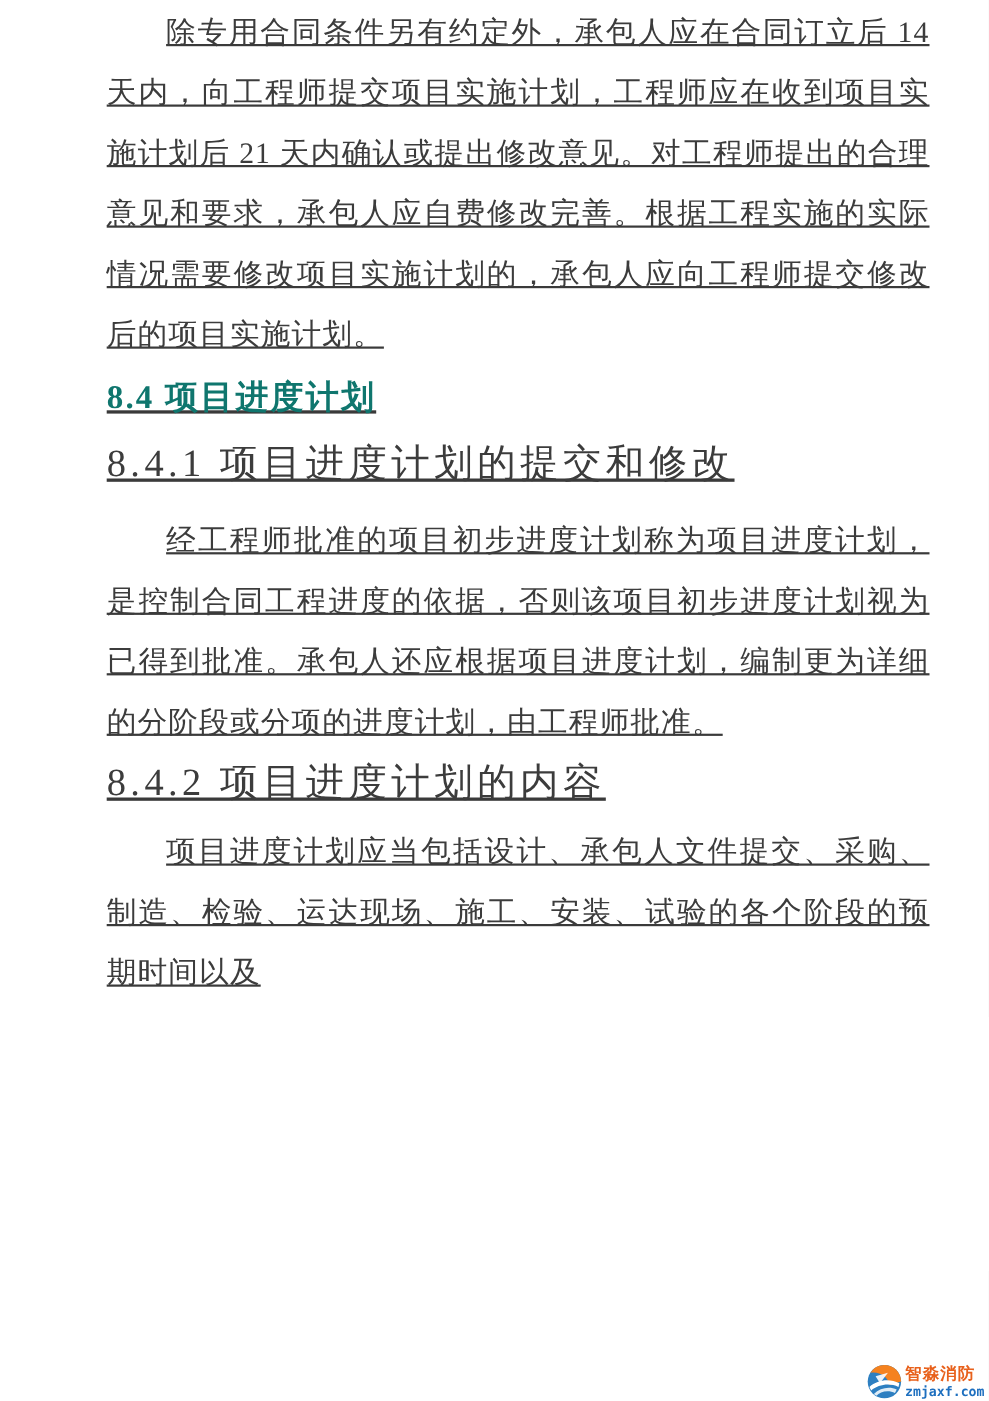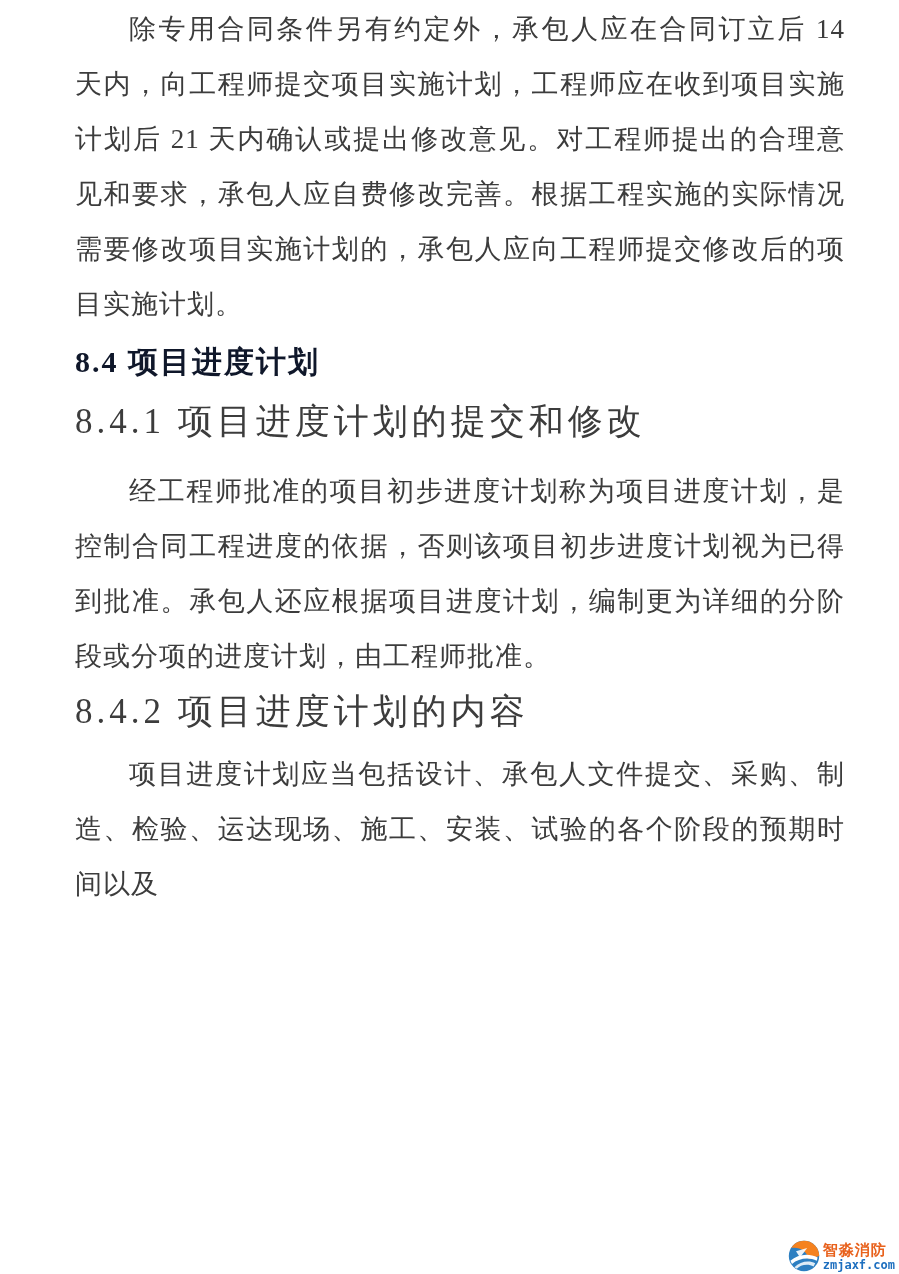--- a/index.html
+++ b/index.html
@@ -6,37 +6,38 @@
   html, body { background: #e8e8e8; }
   .page {
     position: relative;
     width: 899px;
     height: 1274px;
     margin: 0 auto;
     background: #ffffff;
     color: #3a3a3a;
     font-family: "Liberation Serif", "DejaVu Serif", serif;
     overflow: hidden;
-    padding: 2px 54px 0 75px;
+    padding: 2px 54px 0 97px;
+    text-decoration: underline;
   }
   .doc-body { width: 100%; }
   .para {
     font-size: 27px;
     line-height: 55px;
     letter-spacing: 1px;
     text-align: justify;
     text-indent: 2em;
     color: #3c3c3c;
     margin: 0;
   }
   .h1 {
     font-size: 30px;
     line-height: 40px;
     font-weight: bold;
-    color: #0f172a;
+    color: #0f766e;
     letter-spacing: 2px;
     margin-top: 10px;
     margin-bottom: 20px;
   }
   .h2 {
     font-size: 35px;
     line-height: 40px;
     font-weight: normal;
     color: #3c3c3c;
     letter-spacing: 4px;

